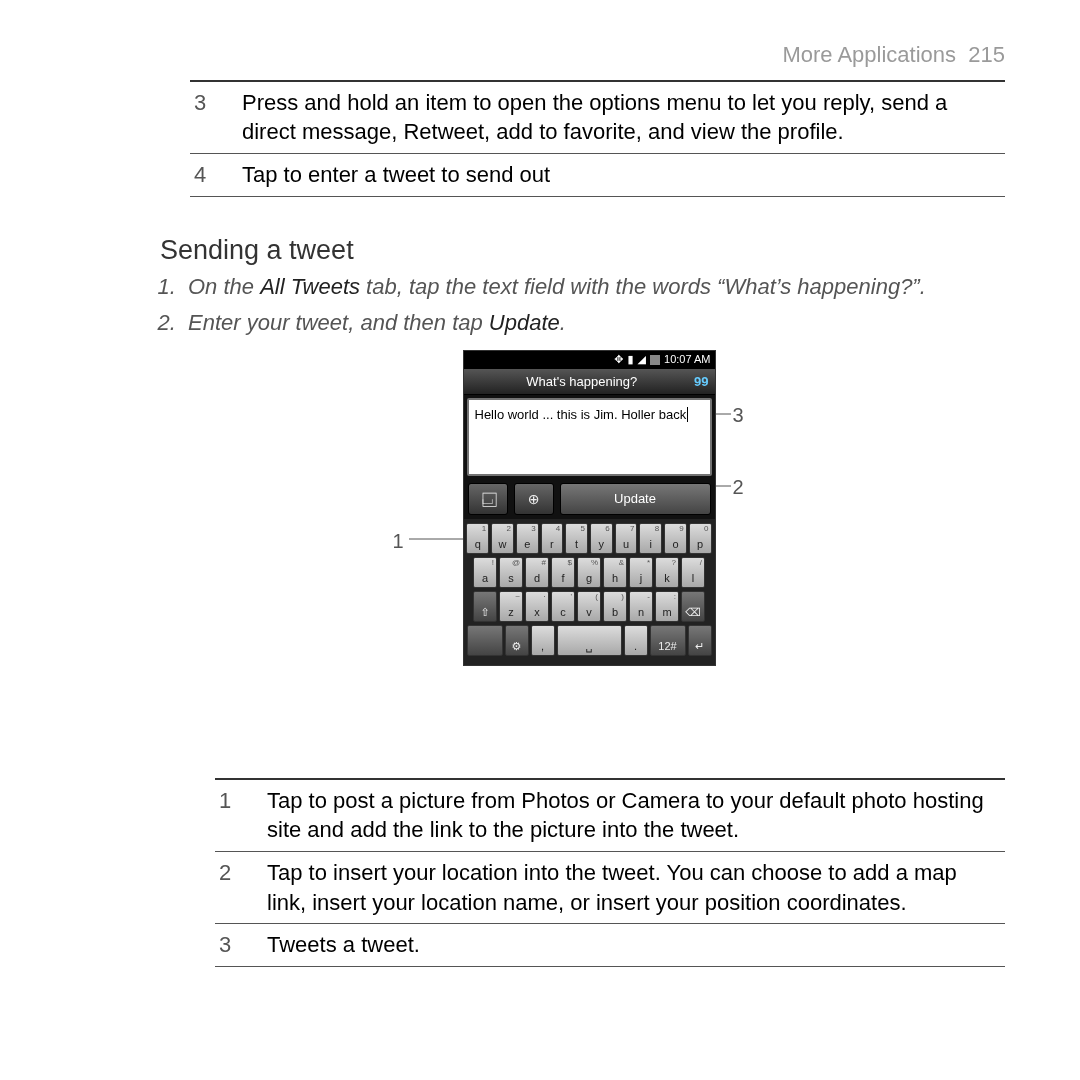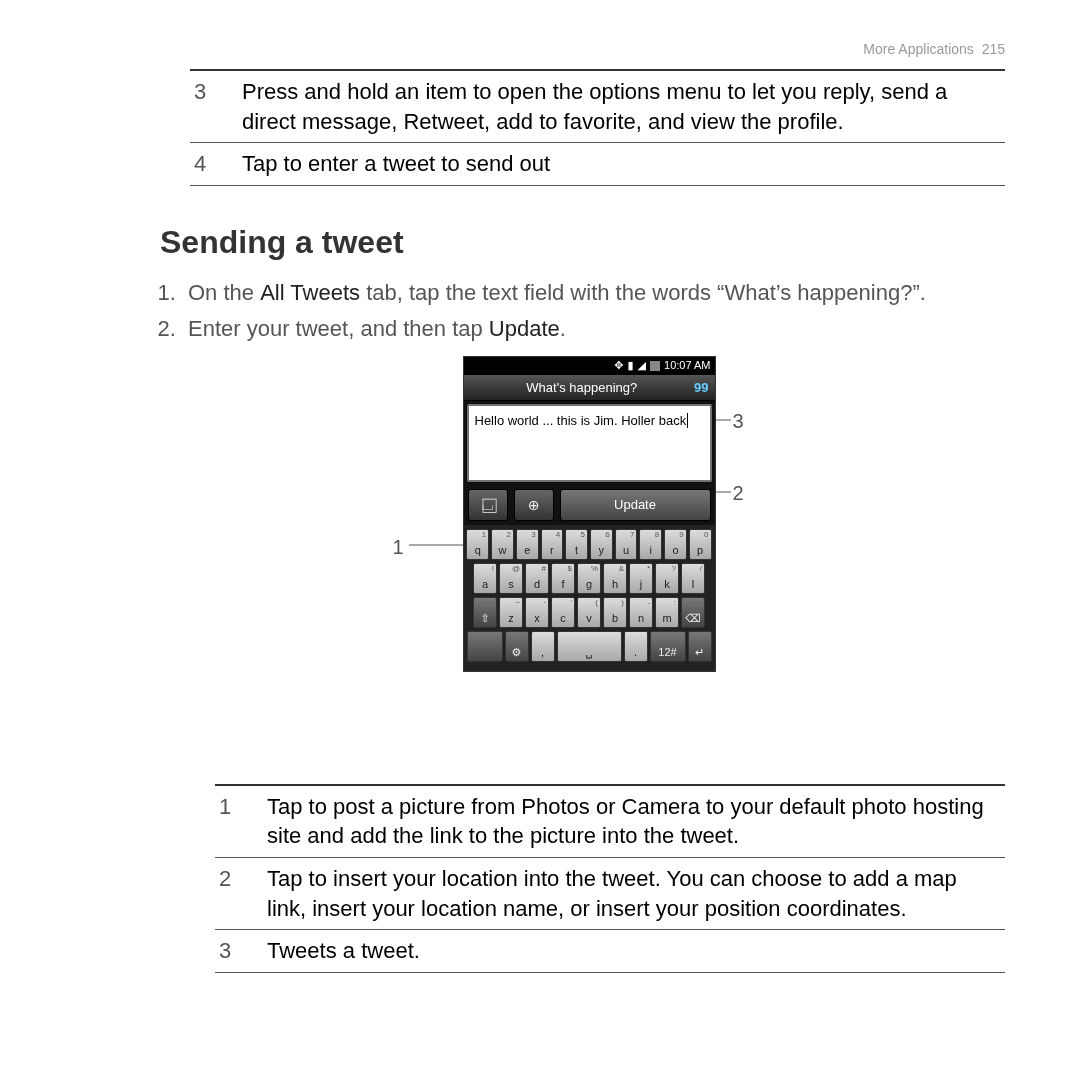--- a/index.html
+++ b/index.html
@@ -13,21 +13,21 @@
     font-size: 22px;
     line-height: 1.35;
     font-weight: 300;
   }
   .page {
     padding: 40px 75px 0 160px;
   }
   .header {
     text-align: right;
     color: #9a9a9a;
-    font-size: 14px;
+    font-size: 22px;
     margin-bottom: 10px;
   }
   .callout-table {
     width: 815px;
     margin-left: 30px;
     border-collapse: collapse;
   }
   .callout-table td {
     padding: 6px 4px;
     vertical-align: top;
@@ -37,34 +37,35 @@
     width: 40px;
     color: #555;
   }
   .callout-table tr {
     border-bottom: 1px solid #555;
   }
   .callout-table tr:first-child {
     border-top: 2px solid #333;
   }
   h2 {
-    font-weight: 700;
-    font-size: 32px;
-    margin: 35px 0 14px 0;
+    font-weight: 400;
+    font-size: 27px;
+    margin: 35px 0 4px 0;
     color: #333;
   }
   ol.steps {
     margin: 0 0 0 22px;
     padding: 0;
     list-style-position: outside;
     color: #555;
   }
   ol.steps li {
     padding-left: 6px;
     margin-bottom: 6px;
+    font-style: italic;
   }
   .bold { color: #222; font-weight: 500; }
 
   
   .phone-fig {
     position: relative;
     width: 320px;
     height: 410px;
     margin: 12px auto 18px auto;
   }

